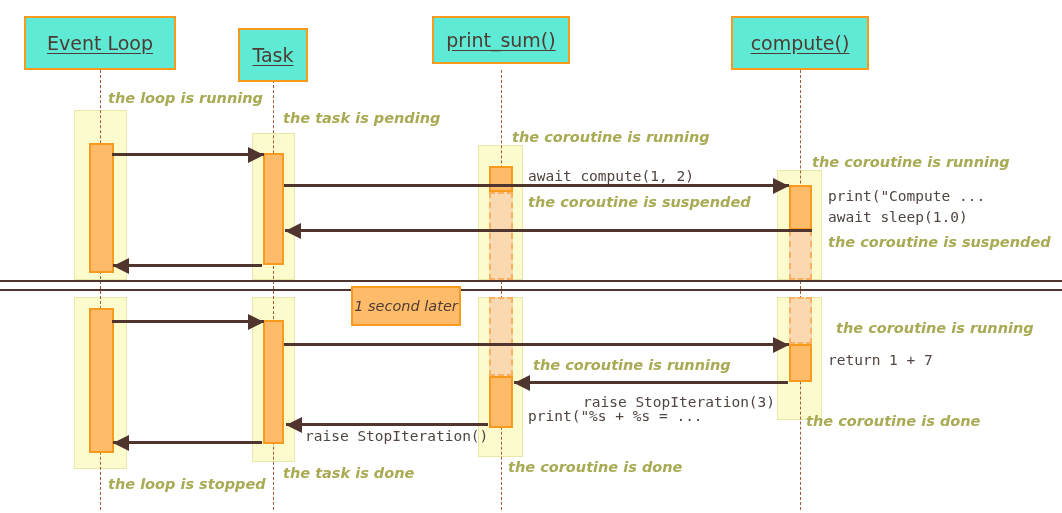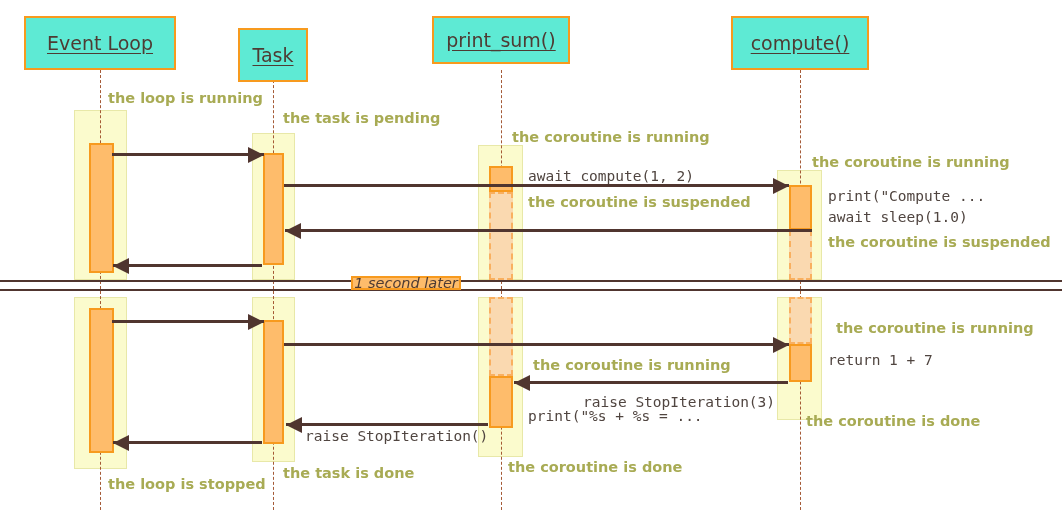--- a/index.html
+++ b/index.html
@@ -87,20 +87,21 @@
   .msg-label{
     position:absolute;
     font-family:"DejaVu Sans Mono","Liberation Mono",monospace;
     font-size:14.5px;
     color:#504540;
     white-space:pre;
   }
   .note{
     position:absolute;
     font-family:"DejaVu Sans","Liberation Sans",sans-serif;
+    font-style:italic;
     font-weight:bold;
     font-size:14.5px;
     color:#A8AB54;
     white-space:nowrap;
   }
 
   
   .divider-line{
     position:absolute;
     left:0;
@@ -149,21 +150,21 @@
     <div class="activation" style="left: 489px; top: 166px; width: 24px; height: 26px;"></div>
     <div class="activation suspended" style="left: 489px; top: 192px; width: 24px; height: 88px;"></div>
     <div class="activation suspended" style="left: 489px; top: 297px; width: 24px; height: 79px;"></div>
     <div class="activation" style="left: 489px; top: 376px; width: 24px; height: 52px;"></div>
     <div class="activation" style="left: 789px; top: 185px; width: 23px; height: 45px;"></div>
     <div class="activation suspended" style="left: 789px; top: 230px; width: 23px; height: 50px;"></div>
     <div class="activation suspended" style="left: 789px; top: 297px; width: 23px; height: 47px;"></div>
     <div class="activation" style="left: 789px; top: 344px; width: 23px; height: 38px;"></div>
     <div class="divider-line" style="top: 280px;"></div>
     <div class="divider-line" style="top: 289px;"></div>
-    <div class="divider-box" style="left: 351px; top: 276px; width: 110px; height: 14px;">
+    <div class="divider-box" style="left: 351px; top: 286px; width: 110px; height: 40px;">
       <span class="divider-label">1 second later</span>
     </div>
     <div class="msg-line" style="left: 112px; top: 153px; width: 152px;"></div>
     <div class="arrowhead right" style="left: 248px; top: 146.5px;"></div>
     <div class="msg-line" style="left: 284px; top: 184px; width: 505px;"></div>
     <div class="arrowhead right" style="left: 773px; top: 177.5px;"></div>
     <div class="msg-label" style="left: 528px; top: 168px;">await compute(1, 2)</div>
     <div class="msg-line" style="left: 285px; top: 229px; width: 527px;"></div>
     <div class="arrowhead left" style="left: 285px; top: 222.5px;"></div>
     <div class="msg-line" style="left: 113px; top: 264px; width: 149px;"></div>

